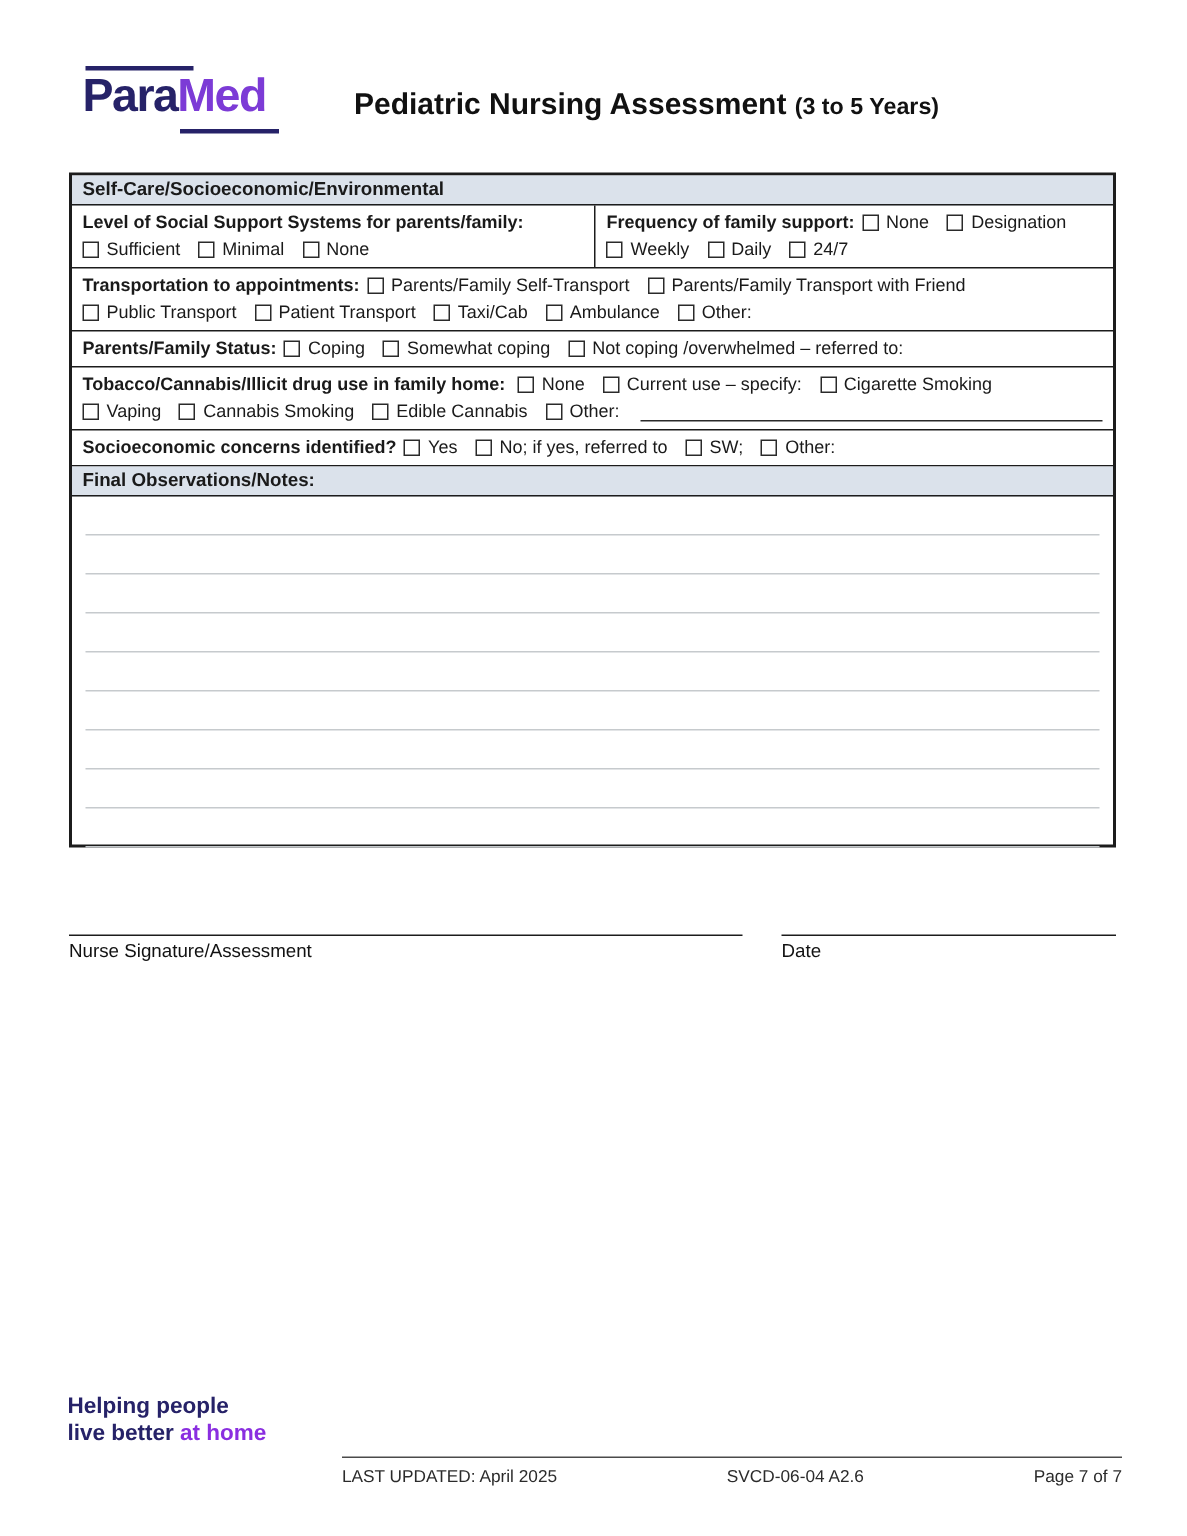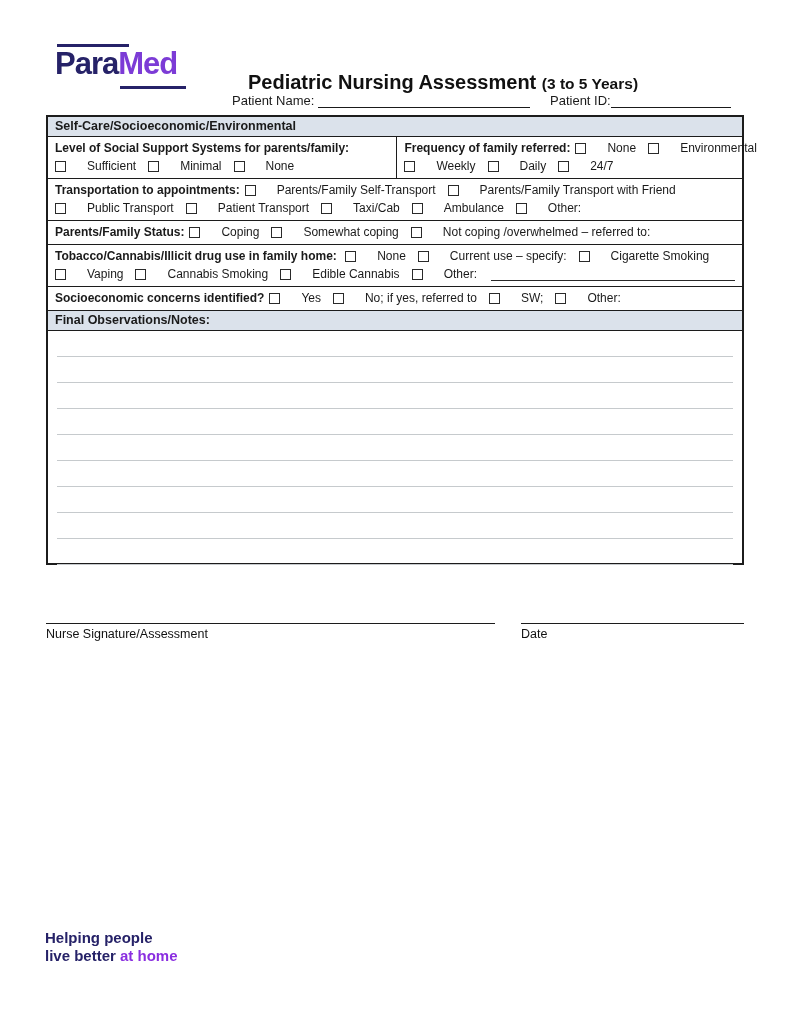--- a/index.html
+++ b/index.html
@@ -7,35 +7,35 @@
         font-family:"Liberation Sans",sans-serif;color:#1a1a1a;}
 
   
   .logo{position:absolute;left:55px;top:44px;font-weight:bold;font-size:31px;letter-spacing:-1px;line-height:40px;}
   .logo .para{color:var(--navy);}
   .logo .med{color:var(--purple);text-align:center;}
   .logo-bar-top{position:absolute;left:57px;top:44px;width:72px;height:3px;background:var(--navy);}
   .logo-bar-bottom{position:absolute;left:120px;top:86px;width:66px;height:3px;background:var(--navy);}
 
   
-  .title{position:absolute;left:232px;top:55px;margin:16px;font-size:20px;font-weight:bold;color:#111;text-align:right;}
+  .title{position:absolute;left:232px;top:55px;margin:4px;font-size:20px;font-weight:bold;color:#111;text-align:right;}
   .title .suffix{font-size:15.5px;}
   .patient-row{position:absolute;left:232px;top:93px;width:510px;font-size:13px;display:flex;align-items:flex-end;}
   .pline{display:inline-block;border-bottom:1.4px solid #1a1a1a;height:14px;}
   .plabel{white-space:pre;}
 
   
   .form-table{position:absolute;left:46px;top:115px;width:698px;border:2px solid #1c1c1c;box-sizing:border-box;font-size:12px;}
   .sec-header{background:var(--headerbg);font-weight:bold;font-size:12.5px;padding:2px 7px 3px;border-bottom:1.5px solid #1c1c1c;}
   .frow{display:flex;border-bottom:1.5px solid #1c1c1c;}
   .fcell{padding:2px 7px 3px;box-sizing:border-box;flex:1;min-width:0;text-align:center;}
   .fcell.sep{border-left:1.5px solid #1c1c1c;}
   .fline{display:flex;align-items:center;line-height:18px;white-space:nowrap;}
   .b{font-weight:bold;margin-right:5px;white-space:pre;}
-  .opt{margin-right:12px;display:inline-flex;align-items:center;white-space:pre;gap:16px;}
+  .opt{margin-right:12px;display:inline-flex;align-items:center;white-space:pre;}
   .box{width:9px;height:9px;border:1.2px solid #2a2a2a;margin-right:5px;flex:0 0 auto;background:#fff;}
   .fill{flex:1;border-bottom:1.2px solid #2a2a2a;height:13px;margin-left:2px;min-width:30px;}
 
   
   .notes{position:relative;height:232px;padding:0 9px;}
   .note-line{height:25px;border-bottom:1.5px solid #c6cacd;}
 
   
   .sig-row{position:absolute;left:46px;top:623px;width:698px;display:flex;font-size:12.5px;}
   .sig-left{width:449px;margin-right:26px;}
@@ -59,46 +59,40 @@
     <span class="para">Para</span><span class="med">Med</span>
   </div>
   <span class="logo-bar-top"></span>
   <span class="logo-bar-bottom"></span>
 
   <h1 class="title">
     <span>Pediatric Nursing Assessment</span>
     <span class="suffix">(3 to 5 Years)</span>
   </h1>
 
-  <div class="patient-row">
-    <span class="plabel">Patient Name: </span>
-    <span class="pline" style="width:212px;margin-right:20px;"></span>
-    <span class="plabel">Patient ID:</span>
-    <span class="pline" style="width:120px;"></span>
-  </div>
 
   <div class="form-table">
     <div class="sec-header">Self-Care/Socioeconomic/Environmental</div>
     <div id="form-rows">
         <div class="frow">
           <div class="fcell" style="flex: 0 0 50.2%;">
             <div class="fline">
               <span class="b">Level of Social Support Systems for parents/family:</span>
             </div>
             <div class="fline">
               <span class="opt"><span class="box"></span><span class="optlabel">Sufficient</span></span>
               <span class="opt"><span class="box"></span><span class="optlabel">Minimal</span></span>
               <span class="opt"><span class="box"></span><span class="optlabel">None</span></span>
             </div>
           </div>
           <div class="fcell sep">
             <div class="fline">
-              <span class="b">Frequency of family referred:</span>
+              <span class="b">Frequency of family support:</span>
               <span class="opt"><span class="box"></span><span class="optlabel">None</span></span>
-              <span class="opt"><span class="box"></span><span class="optlabel">Environmental</span></span>
+              <span class="opt"><span class="box"></span><span class="optlabel">Designation</span></span>
             </div>
             <div class="fline">
               <span class="opt"><span class="box"></span><span class="optlabel">Weekly</span></span>
               <span class="opt"><span class="box"></span><span class="optlabel">Daily</span></span>
               <span class="opt"><span class="box"></span><span class="optlabel">24/7</span></span>
             </div>
           </div>
         </div>
         <div class="frow">
           <div class="fcell">
@@ -177,14 +171,22 @@
     <div class="sig-right">
       <div class="sig-line"></div>
       <div class="sig-label">Date</div>
     </div>
   </div>
 
   <div class="tagline">
     <div>Helping people</div>
     <div><span>live better </span><span class="purple">at home</span></div>
   </div>
+  <div class="footer-block">
+    <div class="footer-rule"></div>
+    <div class="footer-texts">
+      <span>LAST UPDATED: April 2025</span>
+      <span>SVCD-06-04 A2.6</span>
+      <span>Page 7 of 7</span>
+    </div>
+  </div>
 
 </div>
 
 </body></html>

